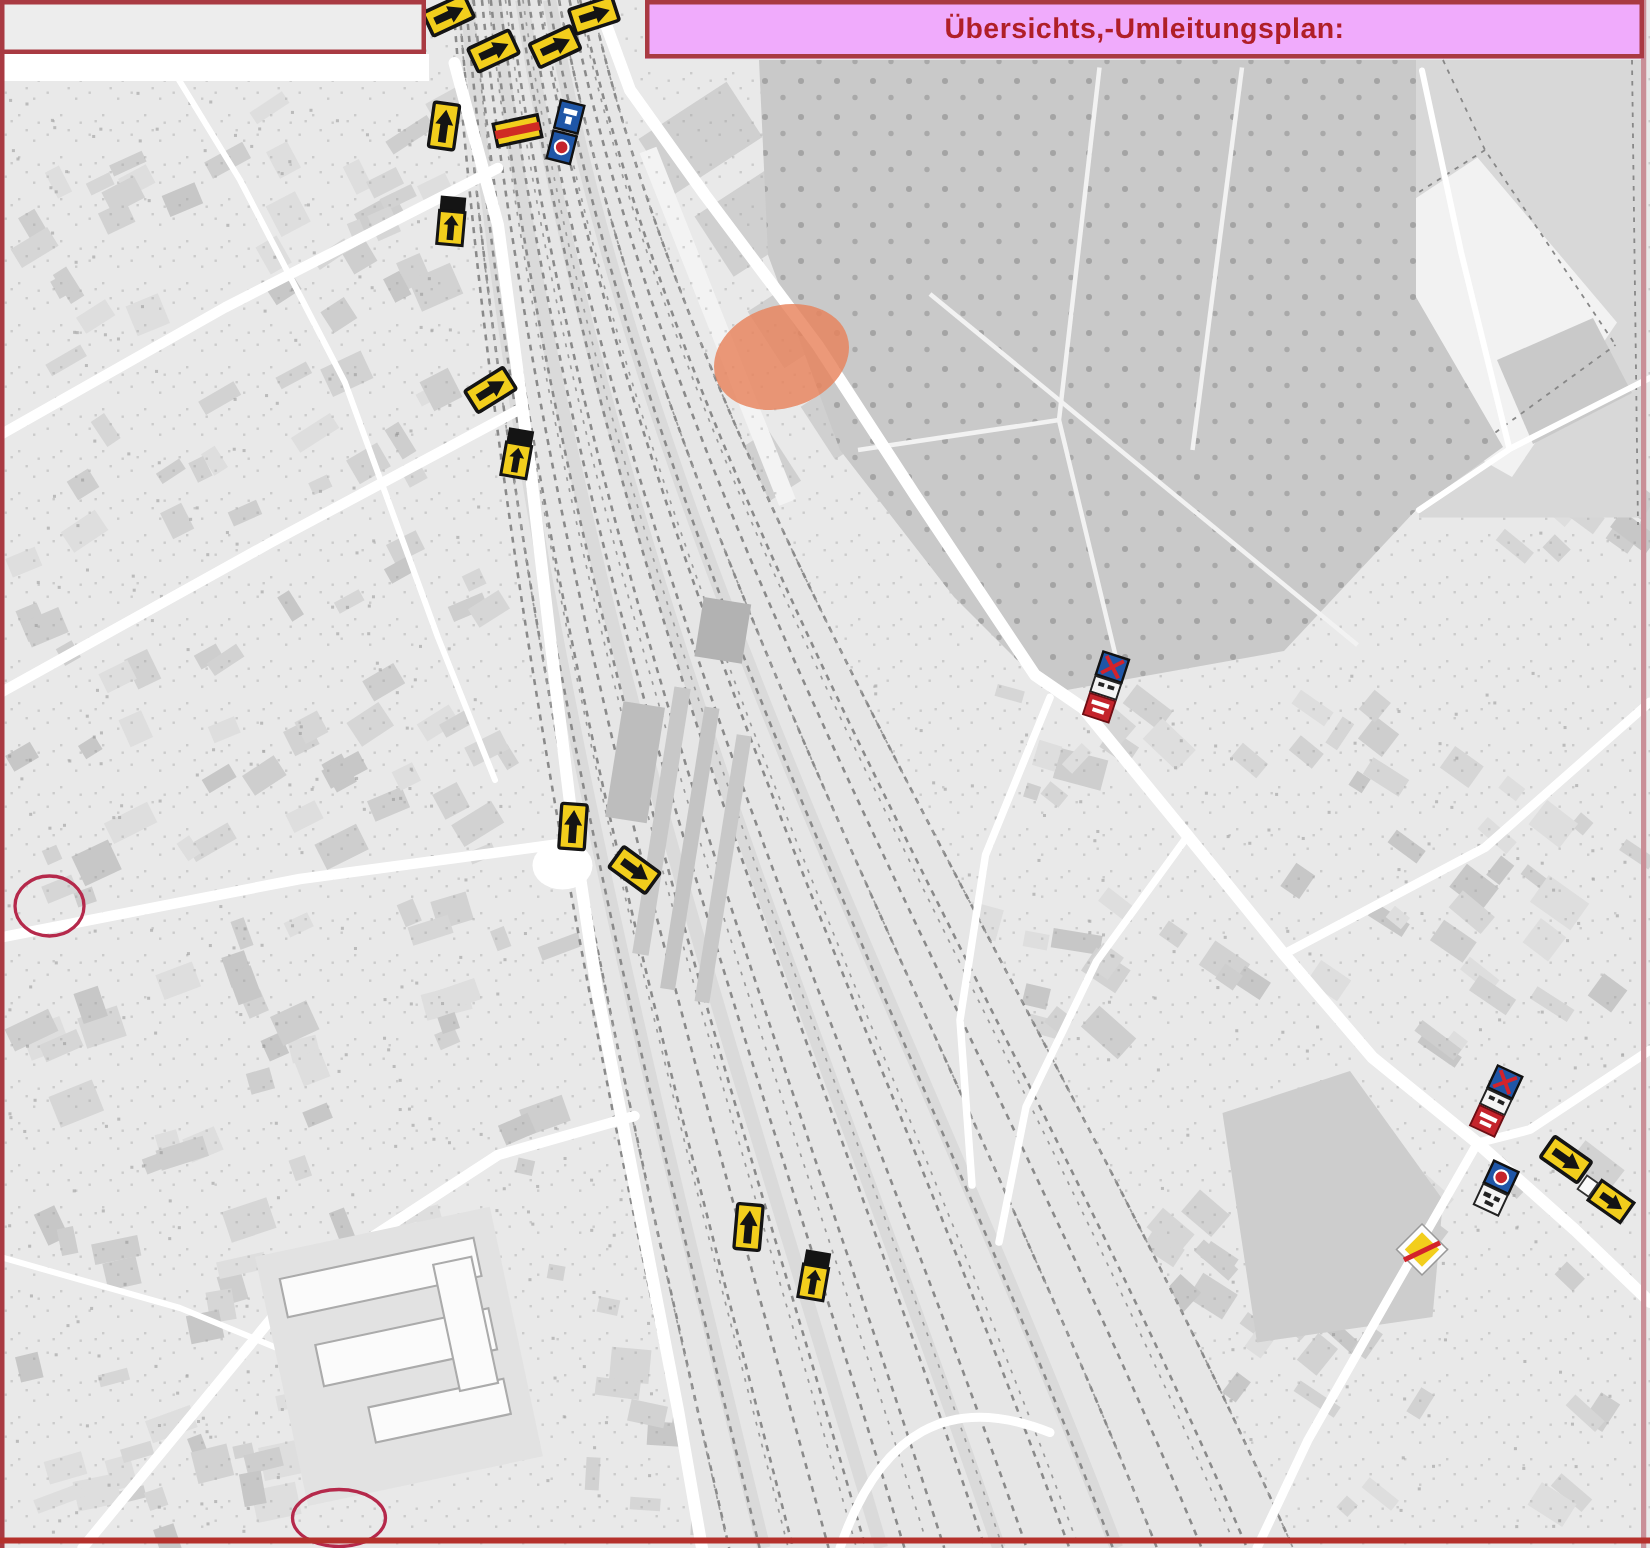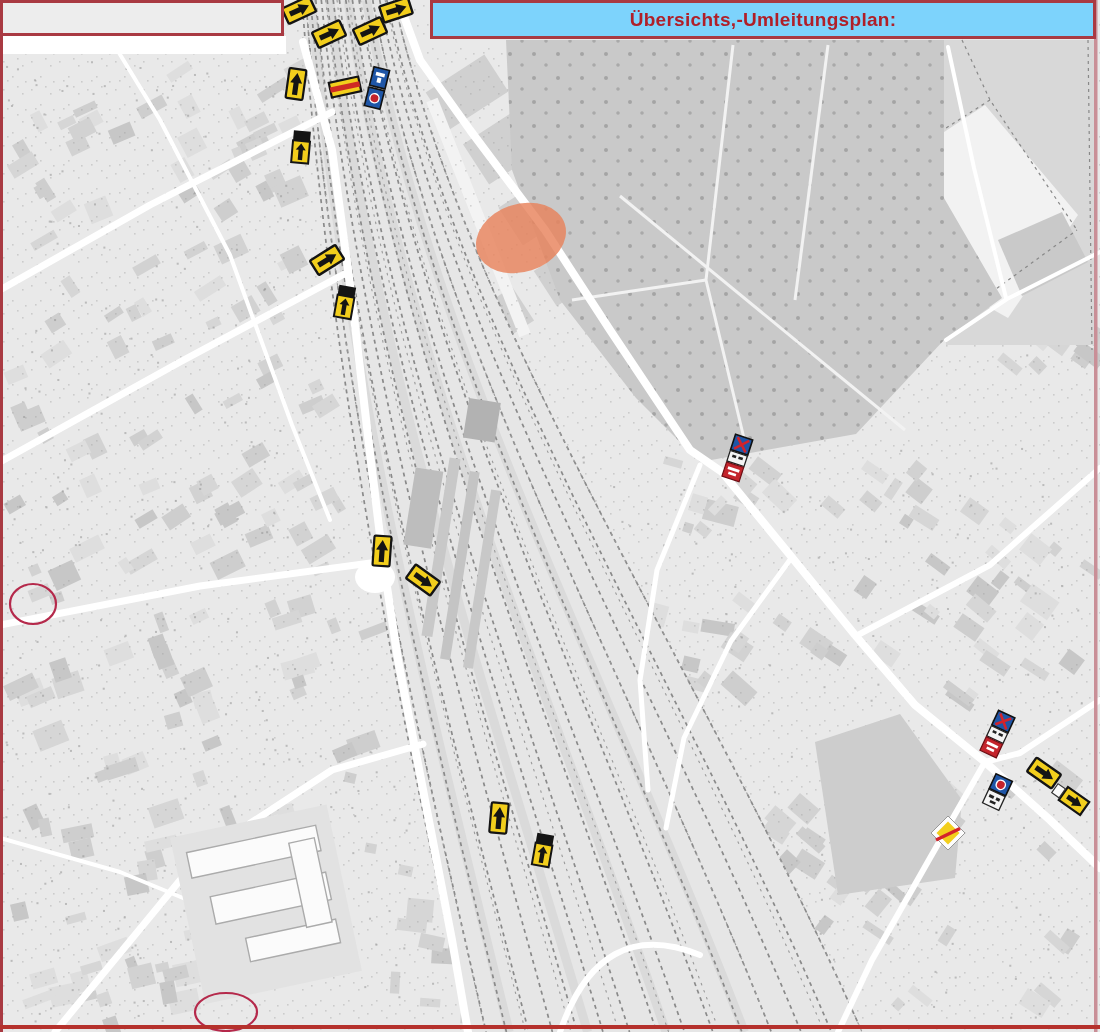--- a/index.html
+++ b/index.html
@@ -1,21 +1,21 @@
 <!DOCTYPE html>
 <html><head>
 <meta charset="utf-8">
 <style>
   html,body{margin:0;padding:0;background:#fff;}
   .stage{position:relative;width:1100px;height:1032px;background:#fff;overflow:hidden;
          font-family:"Liberation Sans",sans-serif;}
   .stage svg{position:absolute;left:0;top:0;}
   .hdr-box{position:absolute;box-sizing:border-box;border:3px solid #a93a42;}
   .legend-box{left:0;top:0;width:284px;height:36px;background:#ededed;}
-  .title-box{left:430px;top:0;width:666px;height:39px;background:#7dd3fc;
+  .title-box{left:430px;top:0;width:666px;height:39px;background:#f0abfc;
              display:flex;align-items:center;justify-content:center;}
   .title-box span{font-weight:bold;font-size:19px;letter-spacing:.3px;color:#b01f28;
                   font-family:"Liberation Sans",sans-serif;}
 </style>
 </head>
 <body>
 
 <div class="stage">
   <svg id="map" width="1100" height="1032" viewBox="0 0 1100 1032">
       <defs>

